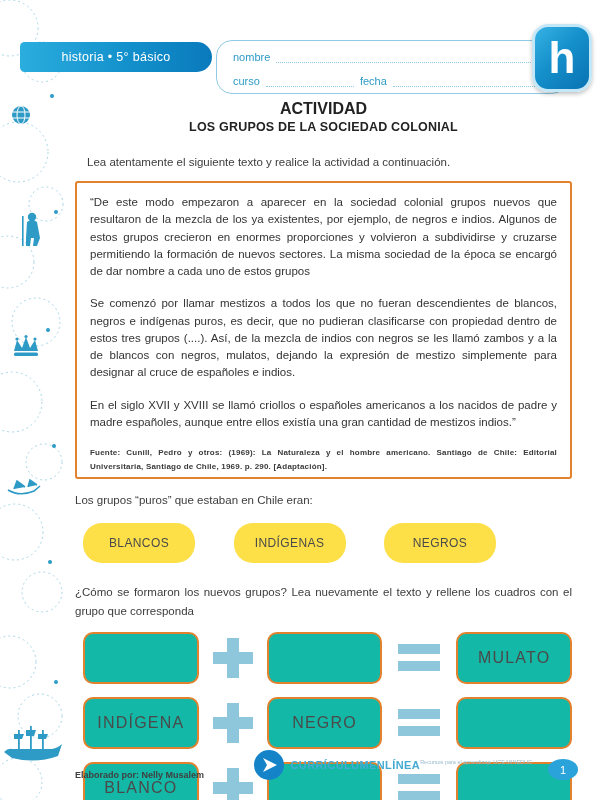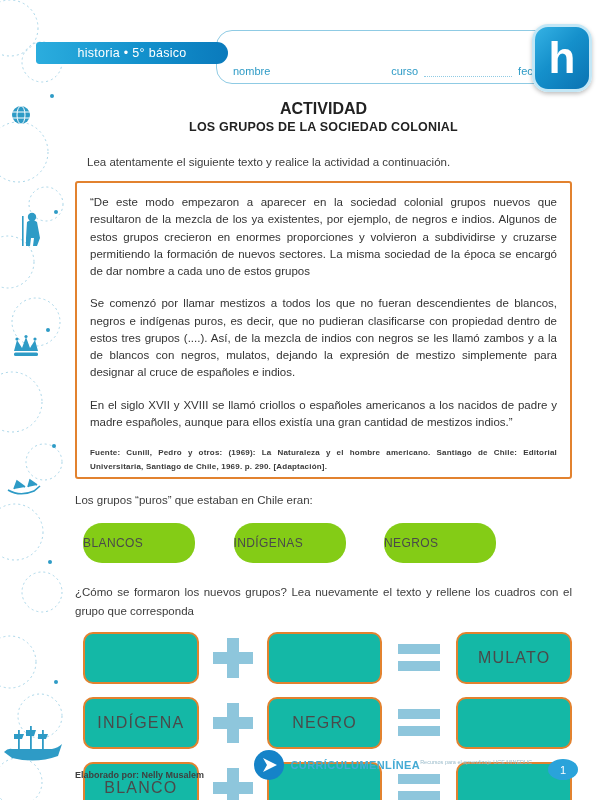--- a/index.html
+++ b/index.html
@@ -5,31 +5,31 @@
   html,body { margin:0; padding:0; background:#fff; }
   .page {
     position:relative; width:600px; height:800px; background:#fff; overflow:hidden;
     font-family:"Liberation Sans", sans-serif; color:#3c3c3c;
   }
   
   .left-decor { position:absolute; left:0; top:0; width:70px; height:800px; }
 
   
   .band {
-    position:absolute; left:36px; top:42px; width:192px; height:22px; z-index:2;
+    position:absolute; left:20px; top:42px; width:192px; height:30px; z-index:2;
     background:linear-gradient(90deg,#2badde 0%,#1391cc 55%,#0a7abc 100%);
     border-radius:5px 16px 16px 5px;
     color:#fff; font-size:12.5px; letter-spacing:.3px;
     display:flex; align-items:center; justify-content:center;
   }
   .form {
-    position:absolute; left:216px; top:30px; width:352px; height:54px; z-index:1;
+    position:absolute; left:216px; top:40px; width:352px; height:54px; z-index:1;
     border:1.5px solid #8fcbe4; border-radius:16px; background:#fff;
     box-sizing:border-box; padding:8px 16px 6px 16px;
-    display:flex; flex-direction:row; justify-content:space-between;
+    display:flex; flex-direction:column; justify-content:space-between;
   }
   .form-row { display:flex; align-items:flex-end; gap:6px; font-size:11px; color:#2e9bc6; }
   .leader { flex:1 1 auto; border-bottom:1.5px dotted #8fcbe4; height:13px; }
   .leader.short { flex:0 0 88px; }
   .h-logo {
     position:absolute; right:8px; top:24px; width:54px; height:62px; z-index:3;
     background:linear-gradient(135deg,#35b2e4 0%,#1590cb 45%,#0a72b2 100%);
     border:3px solid #c3e7f6; border-radius:16px;
     color:#fff; font-weight:bold; font-size:44px; line-height:1;
     display:flex; align-items:center; justify-content:center;
@@ -42,22 +42,22 @@
   .instruction { margin:22px 0 13px 12px; font-size:11.5px; }
   .quote-box {
     border:2.5px solid #e2822f; border-radius:3px; background:#fff;
     padding:11px 13px 2px 13px; font-size:11.5px; line-height:1.5; text-align:justify; color:#333;
   }
   .quote-box p { margin:0 0 15px 0; }
   .quote-box .source { font-size:8px; font-weight:bold; line-height:1.7; letter-spacing:.2px; color:#3a3a3a; margin-bottom:2px; }
   .prompt { margin:15px 0 15px 0; font-size:11.5px; }
   .pills { display:flex; justify-content:space-between; padding:2px 76px 0 8px; }
   .pill {
-    background:#84cc16; border-radius:19px; width:112px; padding:13px 0;
-    font-size:12px; color:#4a4a4a; letter-spacing:.4px;
+    background:#fde047; border-radius:19px; width:112px; padding:13px 0;
+    text-align:center; font-size:12px; color:#4a4a4a; letter-spacing:.4px;
   }
   .question { margin:20px 0 12px 0; font-size:11.5px; line-height:1.6; text-align:justify; }
   .equations { display:flex; flex-direction:column; gap:13px; padding-left:8px; }
   .eq-row { display:flex; align-items:center; }
   .eq-box {
     width:114px; height:48px; border:2.5px solid #e2822f; border-radius:10px; background:#14b8a6;
     display:flex; align-items:center; justify-content:center;
     font-size:16px; color:#4a4a4a; letter-spacing:1.2px;
   }
   .plus { position:relative; width:40px; height:40px; margin:0 14px; flex:0 0 auto; }
@@ -159,21 +159,21 @@
 
   <div class="main">
     <div class="title1">ACTIVIDAD</div>
     <div class="title2">LOS GRUPOS DE LA SOCIEDAD COLONIAL</div>
 
     <p class="instruction">Lea atentamente el siguiente texto y realice la actividad a continuación.</p>
 
     <div class="quote-box">
       <p>“De este modo empezaron a aparecer en la sociedad colonial grupos nuevos que resultaron de la mezcla de los ya existentes, por ejemplo, de negros e indios. Algunos de estos grupos crecieron en enormes proporciones y volvieron a subdividirse y cruzarse permitiendo la formación de nuevos sectores. La misma sociedad de la época se encargó de dar nombre a cada uno de estos grupos</p>
       <p>Se comenzó por llamar mestizos a todos los que no fueran descendientes de blancos, negros e indígenas puros, es decir, que no pudieran clasificarse con propiedad dentro de estos tres grupos (....). Así, de la mezcla de indios con negros se les llamó zambos y a la de blancos con negros, mulatos, dejando la expresión de mestizo simplemente para designar al cruce de españoles e indios.</p>
-      <p>En el siglo XVII y XVIII se llamó criollos o españoles americanos a los nacidos de padre y madre españoles, aunque para ellos existía una gran cantidad de mestizos indios.”</p>
+      <p>En el siglo XVII y XVIII se llamó criollos o españoles americanos a los nacidos de padre y madre españoles, aunque entre ellos existía una gran cantidad de mestizos indios.”</p>
       <p class="source">Fuente: Cunill, Pedro y otros: (1969): La Naturaleza y el hombre americano. Santiago de Chile: Editorial Universitaria, Santiago de Chile, 1969. p. 290. [Adaptación].</p>
     </div>
 
     <p class="prompt">Los grupos “puros” que estaban en Chile eran:</p>
 
     <div class="pills">
       <span class="pill">BLANCOS</span>
       <span class="pill">INDÍGENAS</span>
       <span class="pill">NEGROS</span>
     </div>

